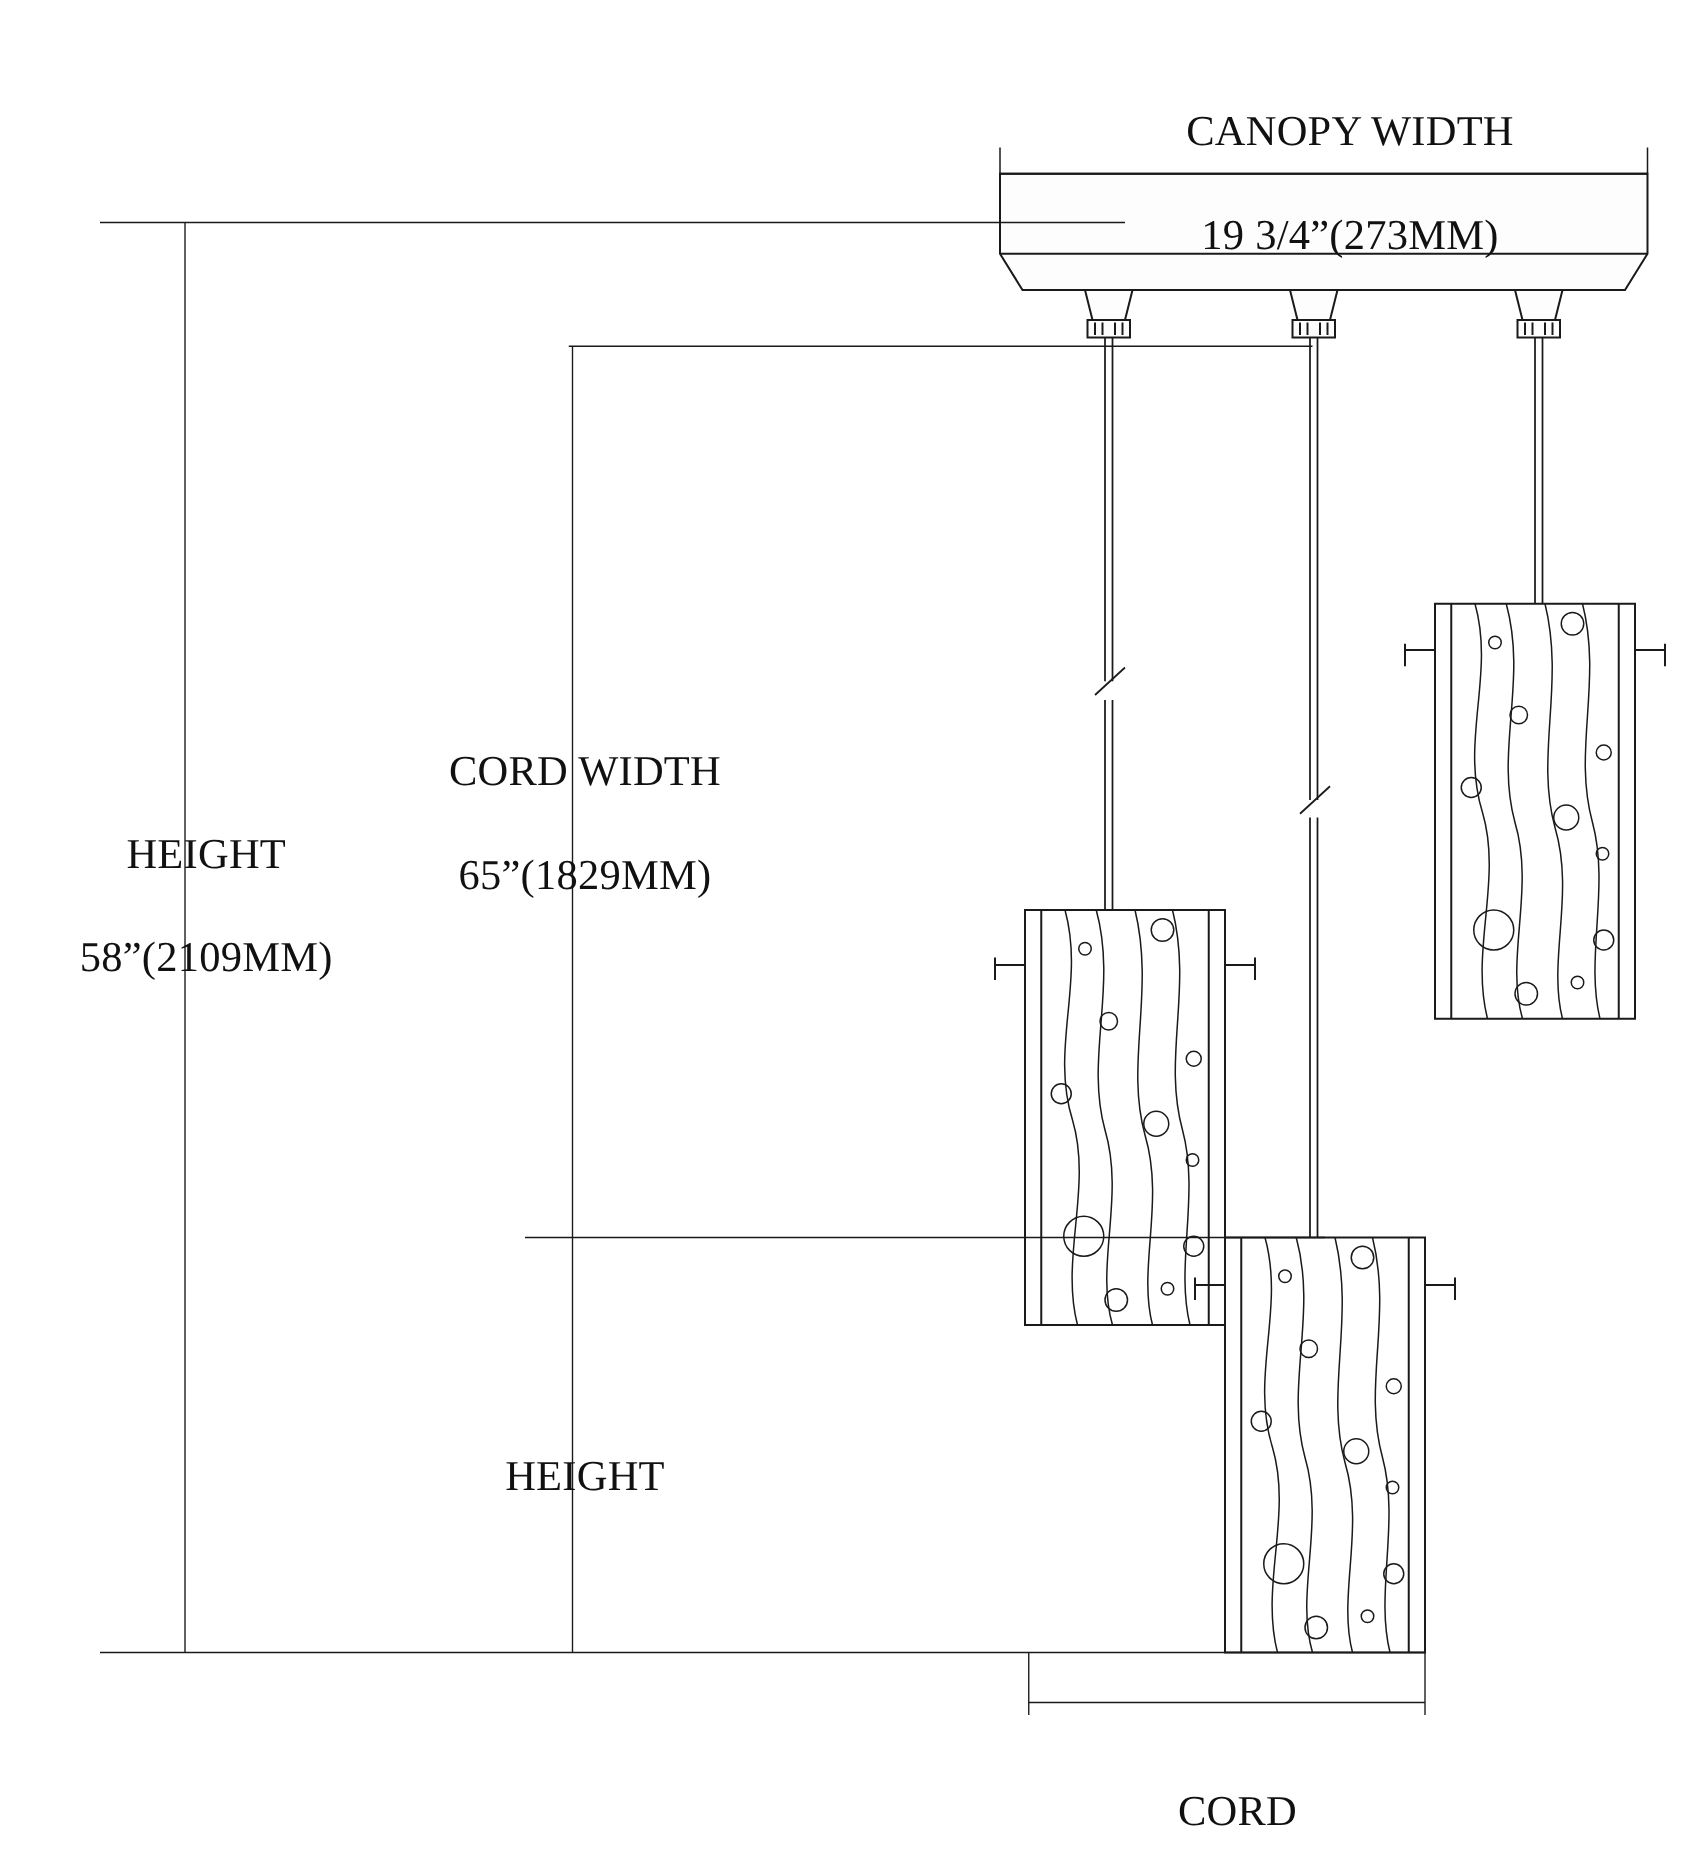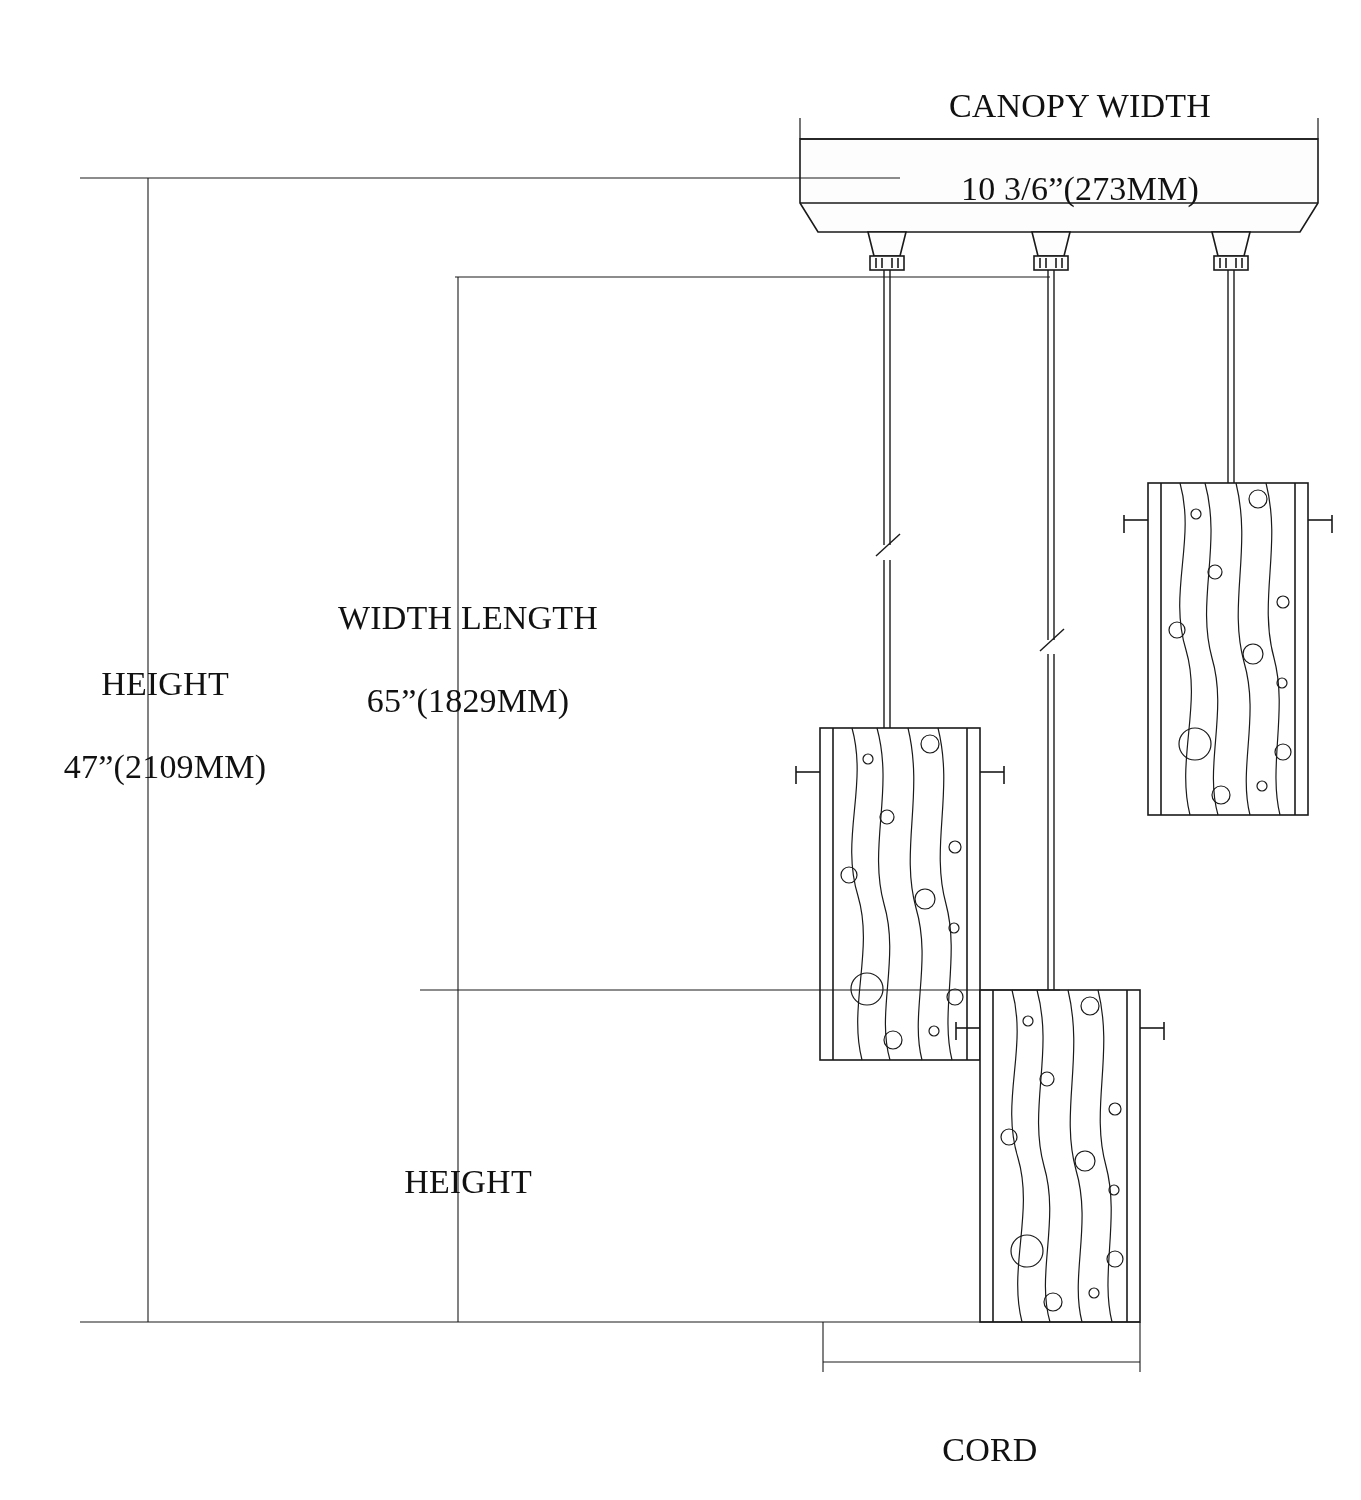--- a/index.html
+++ b/index.html
@@ -200,31 +200,31 @@
       <g stroke-width="1.1">
         <line x1="823" y1="1322" x2="823" y2="1372"></line>
         <line x1="1140" y1="1322" x2="1140" y2="1372"></line>
         <line x1="823" y1="1362" x2="1140" y2="1362"></line>
       </g>
     </g>
   </svg>
 
   <div class="label" style="left:820px; top:44px; width:520px;">
     <span class="l1">CANOPY WIDTH</span>
-    <span class="l2">10 3/6”(273MM)</span>
+    <span class="l2">19 3/4”(273MM)</span>
   </div>
 
   <div class="label" style="left:268px; top:556px; width:400px;">
-    <span class="l1">WIDTH LENGTH</span>
+    <span class="l1">CORD WIDTH</span>
     <span class="l2">65”(1829MM)</span>
   </div>
 
   <div class="label" style="left:10px; top:622px; width:310px;">
     <span class="l2">HEIGHT</span>
-    <span class="l2">47”(2109MM)</span>
+    <span class="l2">58”(2109MM)</span>
   </div>
 
   <div class="label" style="left:288px; top:1120px; width:360px;">
     <span class="l1">HEIGHT</span>
   </div>
 
   <div class="label" style="left:780px; top:1388px; width:420px;">
     <span class="l1">CORD</span>
     
   </div>

